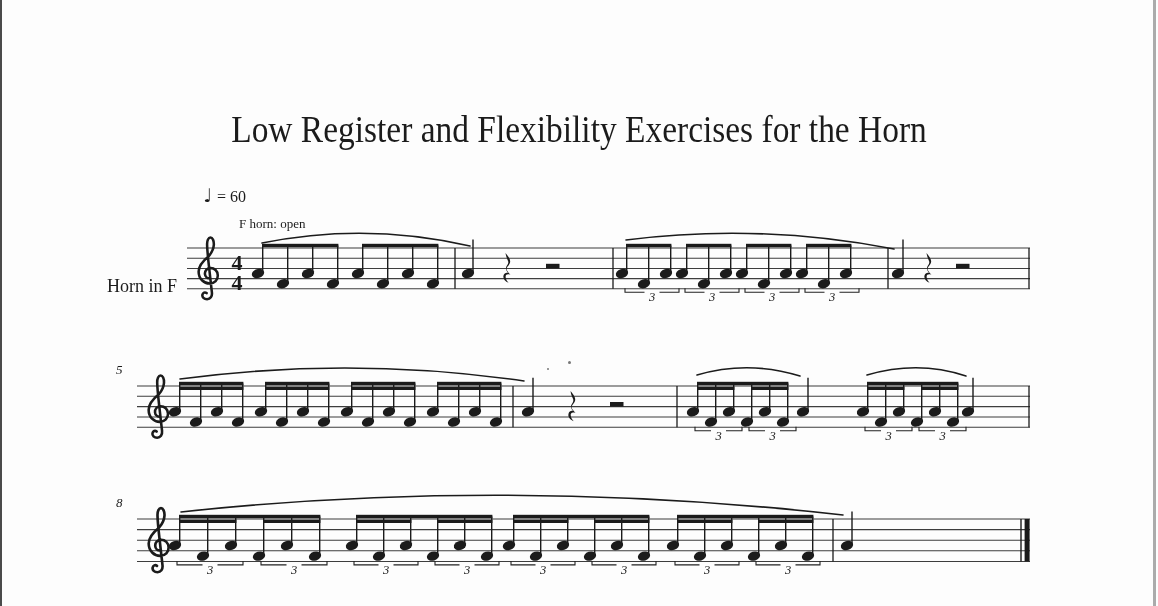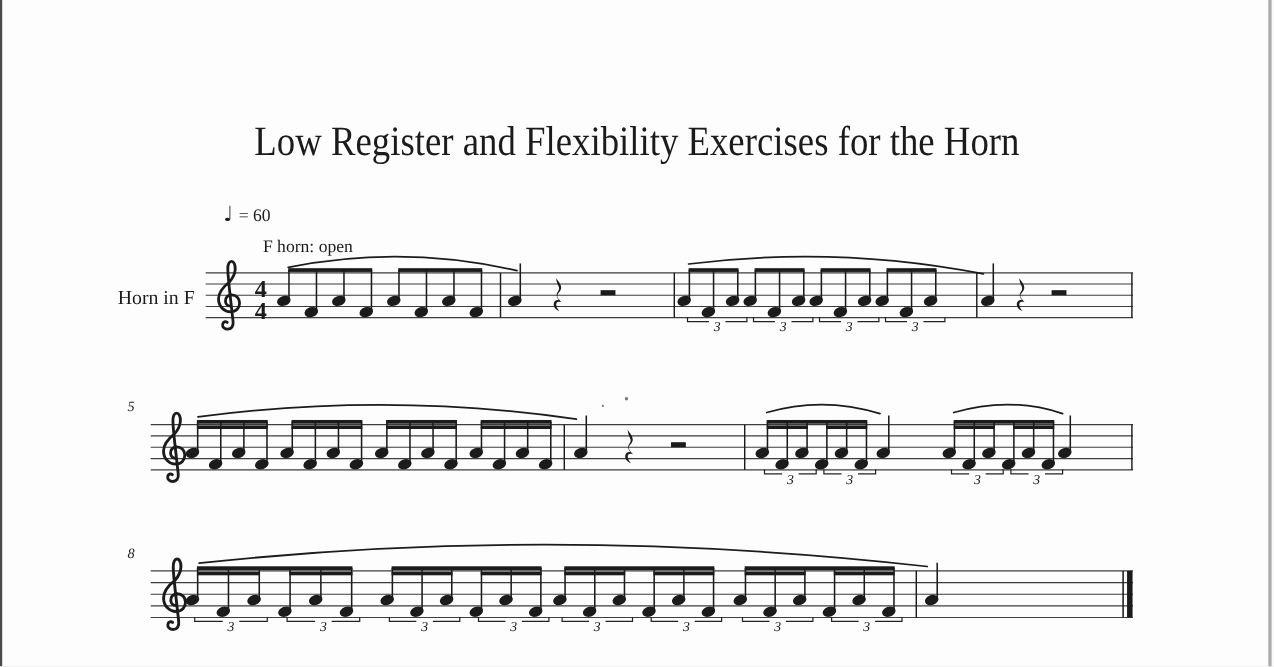--- a/index.html
+++ b/index.html
@@ -12,22 +12,22 @@
   #score-svg{position:absolute;left:0;top:0;}
   .title{
     position:absolute;left:0;top:109px;width:1158px;text-align:center;
     font-size:38px;line-height:1.1;letter-spacing:0px;
     transform:scaleX(0.88);transform-origin:579px 50%;white-space:nowrap;
   }
   .composer{position:absolute;right:125px;top:163px;font-size:20px;}
   .tempo{position:absolute;left:203px;top:184px;white-space:nowrap;}
   .tempo .glyph{font-family:"DejaVu Sans",sans-serif;font-size:19px;}
   .tempo .val{font-size:16px;margin-left:5px;}
-  .instruction{position:absolute;left:239px;top:216px;font-size:16px;}
-  .instrument{position:absolute;left:107px;top:260px;font-size:18px;}
+  .instruction{position:absolute;left:239px;top:216px;font-size:13px;}
+  .instrument{position:absolute;left:107px;top:276px;font-size:18px;}
   .speck{position:absolute;background:#777;border-radius:50%;}
 </style>
 </head>
 <body>
 
 <div class="page">
   <svg id="score-svg" width="1158" height="606">
       <g>
         <line x1="187" y1="248" x2="1030" y2="248" stroke="#3d3d3d" stroke-width="1.05"></line>
         <line x1="187" y1="258.2" x2="1030" y2="258.2" stroke="#3d3d3d" stroke-width="1.05"></line>

